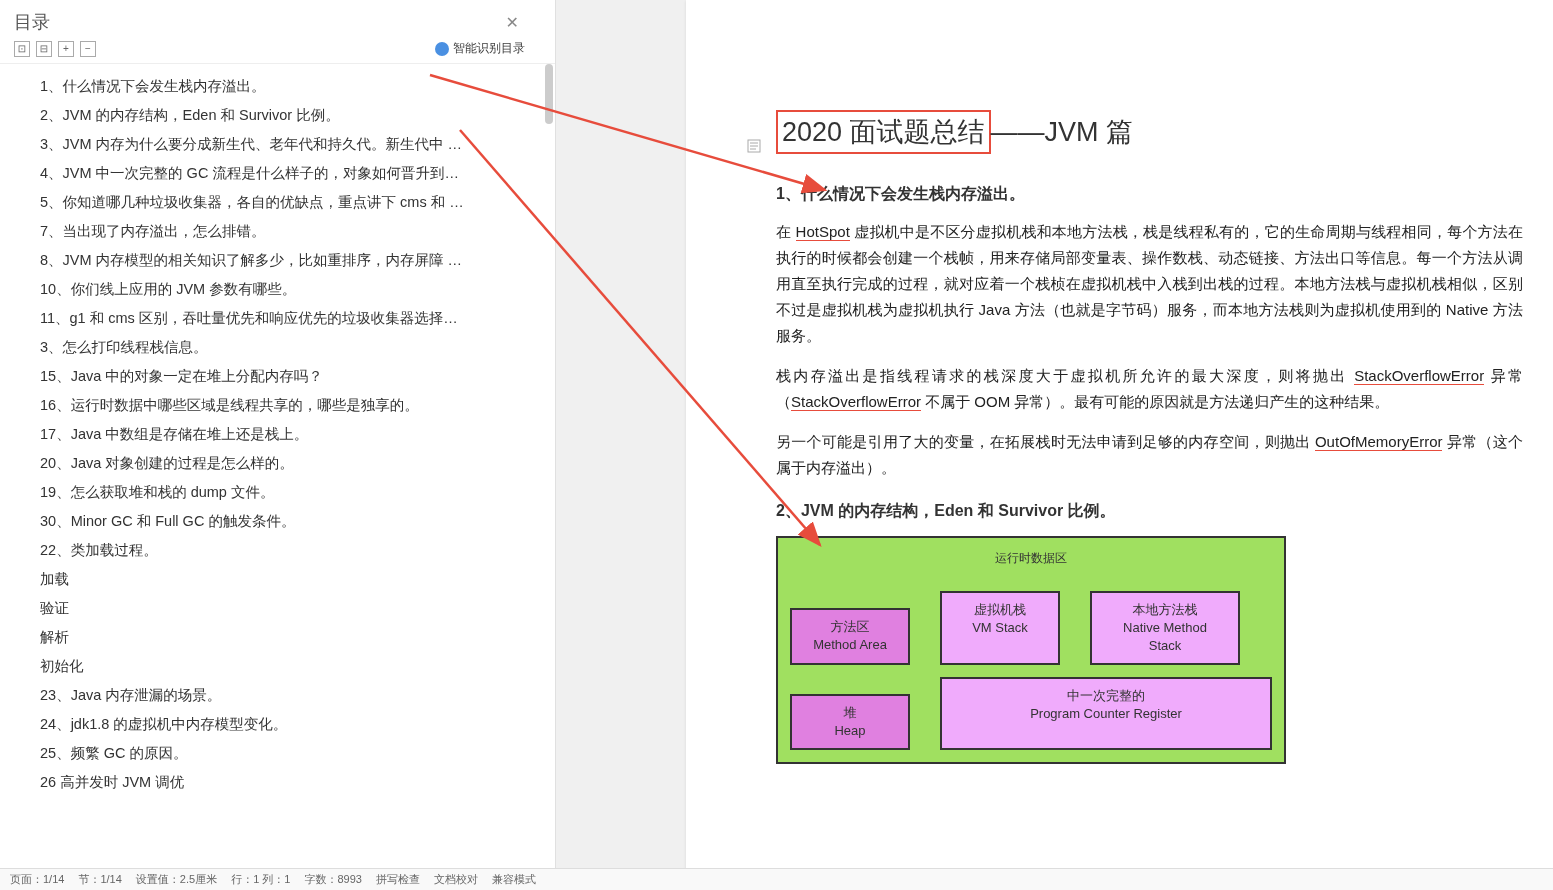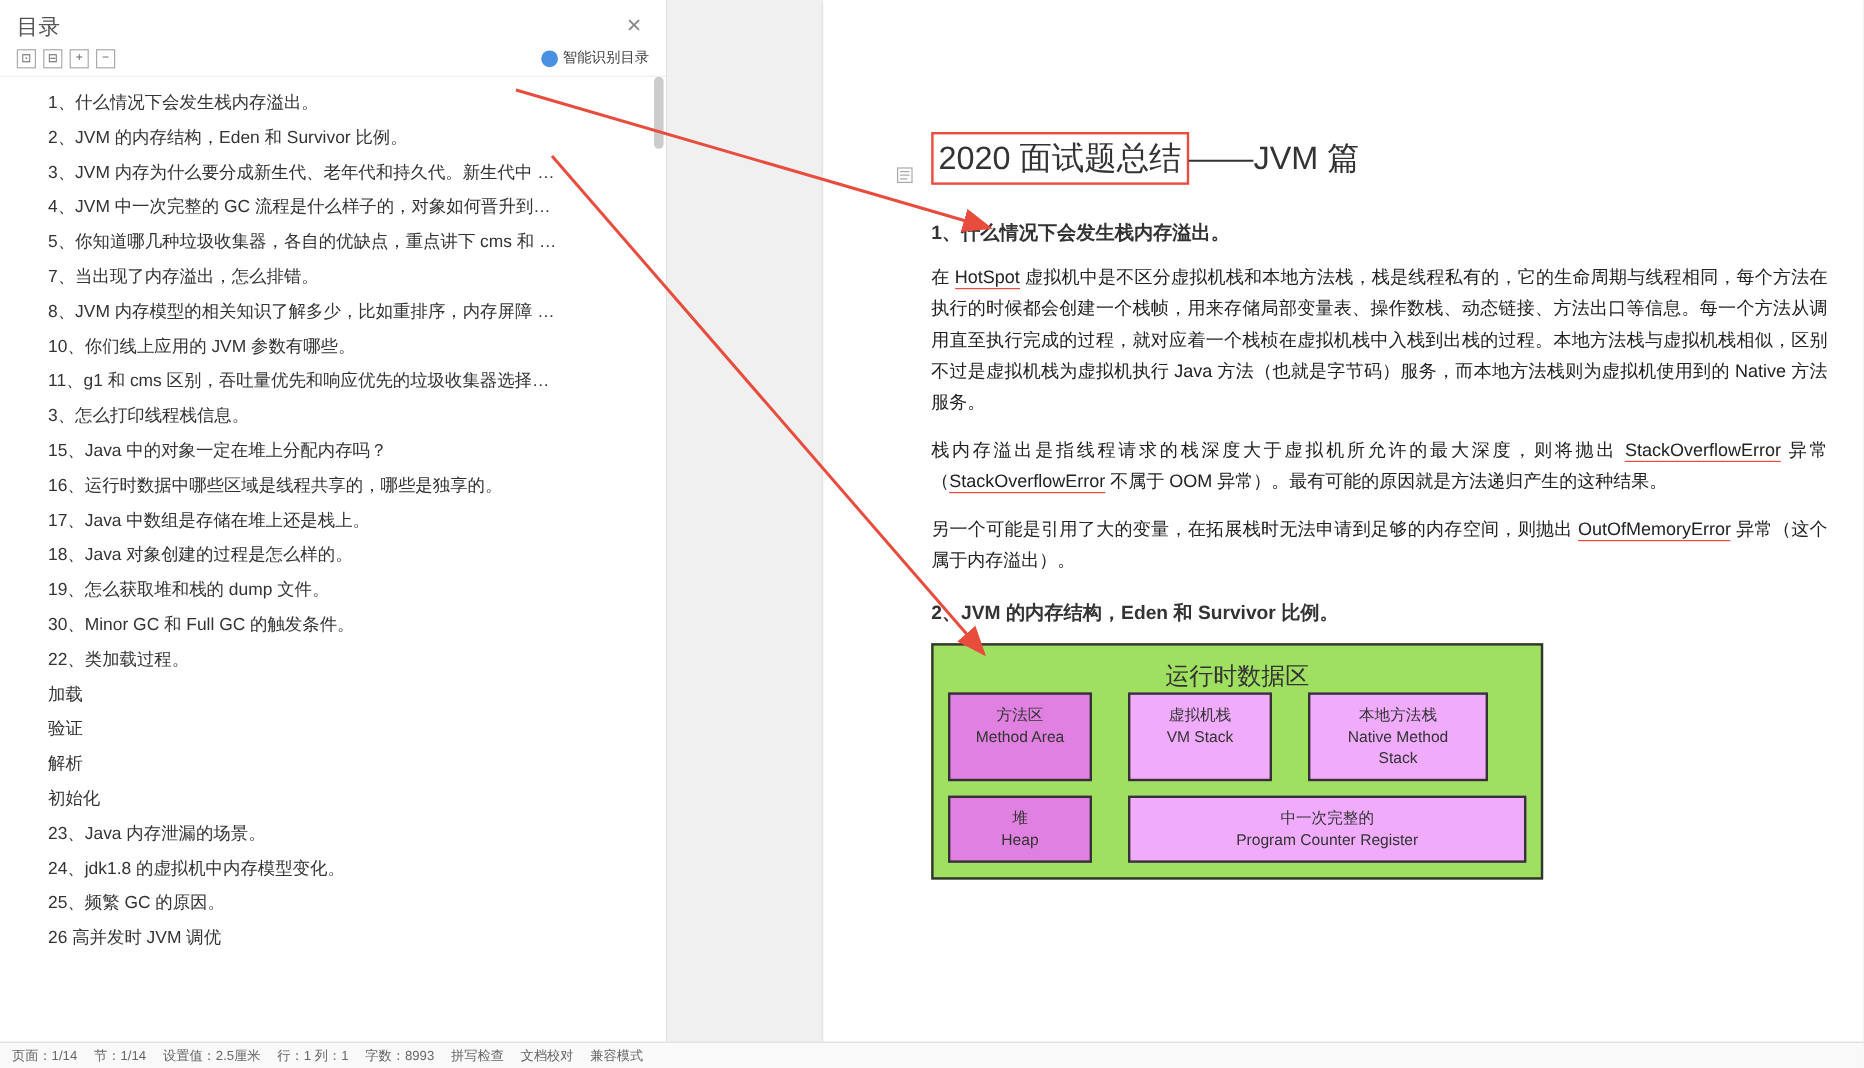--- a/index.html
+++ b/index.html
@@ -1,21 +1,21 @@
 <!DOCTYPE html>
 <html><head>
   <meta charset="utf-8">
   <style>
     * { margin: 0; padding: 0; box-sizing: border-box; }
     body { font-family: "Microsoft YaHei", "SimSun", Arial, sans-serif; background: #f5f5f5; color: #333; overflow: hidden; }
     .app { display: flex; height: 890px; width: 1553px; position: relative; }
     
     
     .sidebar { width: 556px; background: #fff; border-right: 1px solid #e0e0e0; display: flex; flex-direction: column; }
-    .sidebar-header { padding: 10px 14px 6px 14px; border-bottom: 1px solid #eee; }
+    .sidebar-header { padding: 10px 30px 6px 14px; border-bottom: 1px solid #eee; }
     .sidebar-title-row { display: flex; align-items: center; justify-content: space-between; }
     .sidebar-title { font-size: 18px; color: #555; }
     .close-x { font-size: 16px; color: #888; cursor: pointer; padding: 2px 6px; }
     .toolbar-row { display: flex; align-items: center; justify-content: space-between; padding-top: 6px; }
     .tb-left { display: flex; gap: 6px; }
     .tb-box { width: 16px; height: 16px; border: 1px solid #aaa; display: flex; align-items: center; justify-content: center; font-size: 10px; color: #666; cursor: pointer; }
     .smart-toc { display: flex; align-items: center; gap: 4px; font-size: 12px; color: #404040; cursor: pointer; }
     .smart-dot { width: 14px; height: 14px; border-radius: 50%; background: #4a90e2; display:inline-block; }
     
     .toc-list { flex: 1; overflow-y: auto; padding: 8px 14px 8px 40px; position: relative; }
@@ -29,25 +29,25 @@
     .doc-icon { position: absolute; left: 60px; top: 138px; width: 18px; height: 18px; color:#888; font-size:14px; }
     
     .doc-title { font-size: 27px; font-weight: normal; margin-bottom: 30px; }
     .title-boxed { border: 2px solid #e74c3c; padding: 2px 4px; display: inline-block; }
     .doc-h2 { font-size: 16px; font-weight: bold; margin: 20px 0 14px 0; }
     .doc-p { font-size: 15px; line-height: 26px; text-align: justify; margin-bottom: 14px; color: #222; }
     .underline-red { border-bottom: 1px solid #e74c3c; margin-top: 41px; }
     
     
     .diagram { border: 2px solid #333; background: #a0e060; padding: 12px; margin-top: 10px; width: 510px; }
-    .dia-title { text-align: center; font-size: 20px; margin-bottom: 0; }
+    .dia-title { text-align: center; font-size: 12px; margin-bottom: 24px; }
     .dia-row { display: flex; gap: 30px; margin-bottom: 12px; }
     .dia-box { border: 2px solid #333; text-align: center; padding: 8px 12px; font-size: 13px; line-height: 18px; background: #f0abfc; }
     .dia-box.pink { background: #e080e0; }
-    .dia-box.w1 { width: 120px; }
+    .dia-box.w1 { width: 120px; margin-top: 17px; }
     .dia-box.w2 { width: 120px; }
     .dia-box.w3 { width: 150px; }
     .dia-box.wlong { flex: 1; }
     .dia-row2 { display: flex; gap: 30px; }
     
     
     .arrows { position: absolute; left: 0; top: 0; width: 100%; height: 100%; pointer-events: none; z-index: 10; }
     
     
     .statusbar { position: absolute; left: 0; bottom: 0; right: 0; height: 22px; background: #f9f9f9; border-top: 1px solid #ddd; display: flex; align-items: center; padding: 0 10px; font-size: 11px; color: #666; gap: 14px; }
@@ -84,21 +84,21 @@
       <div class="toc-item">4、JVM 中一次完整的 GC 流程是什么样子的，对象如何晋升到…</div>
       <div class="toc-item">5、你知道哪几种垃圾收集器，各自的优缺点，重点讲下 cms 和 …</div>
       <div class="toc-item">7、当出现了内存溢出，怎么排错。</div>
       <div class="toc-item">8、JVM 内存模型的相关知识了解多少，比如重排序，内存屏障 …</div>
       <div class="toc-item">10、你们线上应用的 JVM 参数有哪些。</div>
       <div class="toc-item">11、g1 和 cms 区别，吞吐量优先和响应优先的垃圾收集器选择…</div>
       <div class="toc-item">3、怎么打印线程栈信息。</div>
       <div class="toc-item">15、Java 中的对象一定在堆上分配内存吗？</div>
       <div class="toc-item">16、运行时数据中哪些区域是线程共享的，哪些是独享的。</div>
       <div class="toc-item">17、Java 中数组是存储在堆上还是栈上。</div>
-      <div class="toc-item">18、Java 对象创建的过程是怎么样的。</div>
+      <div class="toc-item">20、Java 对象创建的过程是怎么样的。</div>
       <div class="toc-item">19、怎么获取堆和栈的 dump 文件。</div>
       <div class="toc-item">30、Minor GC 和 Full GC 的触发条件。</div>
       <div class="toc-item">22、类加载过程。</div>
       <div class="toc-item">加载</div>
       <div class="toc-item">验证</div>
       <div class="toc-item">解析</div>
       <div class="toc-item">初始化</div>
       <div class="toc-item">23、Java 内存泄漏的场景。</div>
       <div class="toc-item">24、jdk1.8 的虚拟机中内存模型变化。</div>
       <div class="toc-item">25、频繁 GC 的原因。</div>

